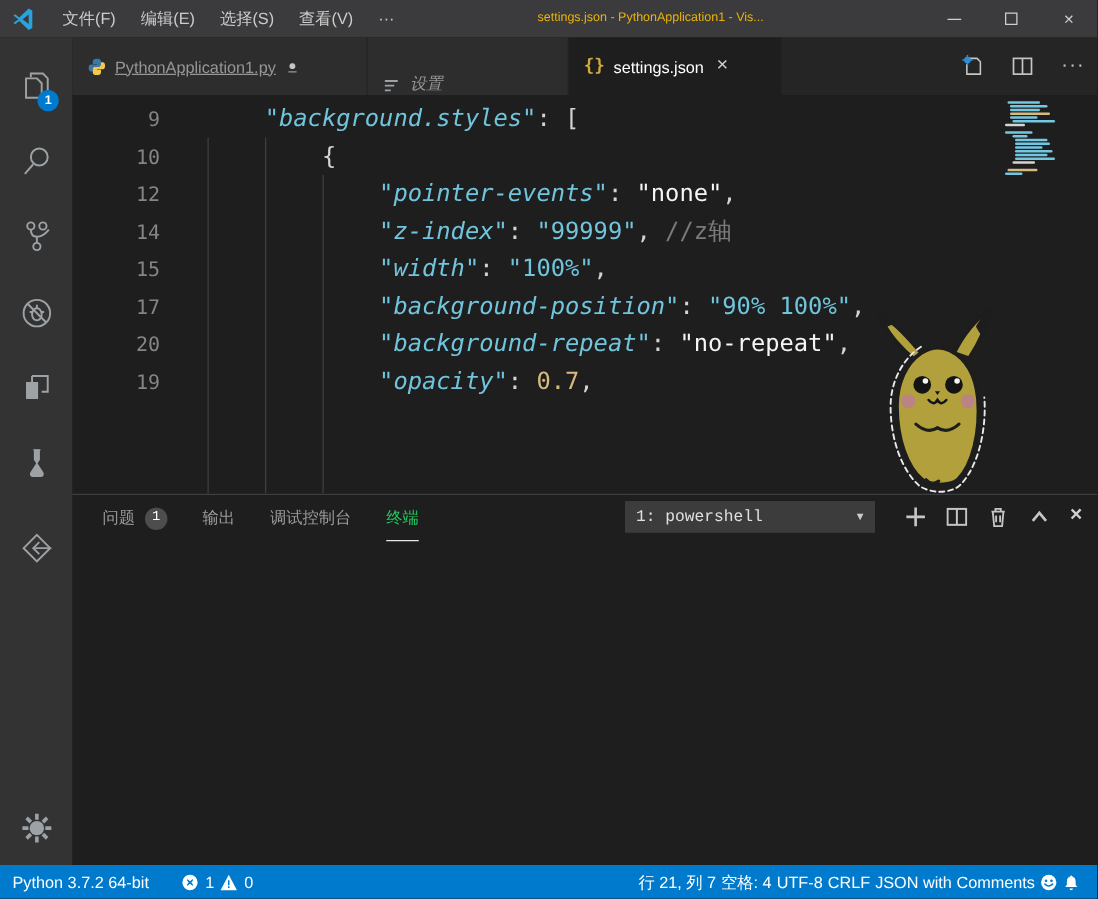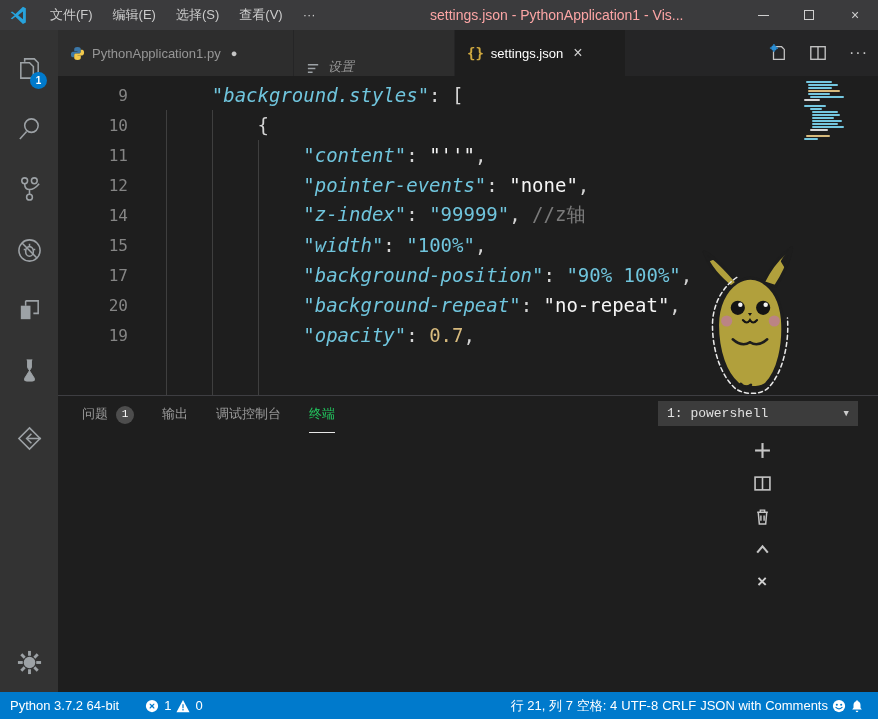--- a/index.html
+++ b/index.html
@@ -6,21 +6,21 @@
   html,body { width:878px; height:719px; overflow:hidden; background:#1e1e1e;
     font-family:"Liberation Sans", sans-serif; }
   #app { position:relative; width:878px; height:719px; background:#1e1e1e; }
 
   
   .titlebar { position:absolute; left:0; top:0; width:878px; height:30px;
     background:#3b3b3d; display:flex; align-items:center; color:#cccccc; font-size:13px; }
   .tb-logo { width:18px; height:18px; margin:0 12px 0 10px; flex:0 0 auto; }
   .menu-item { padding:0 10px; height:30px; line-height:30px; cursor:default; }
   .tb-title { position:absolute; left:430px; top:0; height:28px; line-height:30px;
-    color:#fca5a5; font-size:14px; white-space:nowrap; }
+    color:#eab308; font-size:10px; white-space:nowrap; }
   .win-controls { position:absolute; right:0; top:0; height:30px; display:flex; }
   .win-btn { width:46px; height:30px; display:flex; align-items:center; justify-content:center;
     color:#cfcfcf; font-size:14px; }
   .win-min-bar { width:11px; height:1px; background:#cfcfcf; }
   .win-max-box { width:10px; height:10px; border:1px solid #cfcfcf; }
 
   
   .activitybar { position:absolute; left:0; top:30px; width:58px; height:662px; background:#333333; }
   .act-icon { position:absolute; left:0; width:58px; height:48px; display:flex;
     align-items:center; justify-content:center; }
@@ -71,21 +71,21 @@
 
   
   .panel { position:absolute; left:58px; top:395px; width:820px; height:297px;
     background:#1e1e1e; border-top:1px solid #3e3e42; }
   .panel-header { height:37px; display:flex; align-items:center; color:#9b9b9b; font-size:13px;font-family:Liberation Mono, monospace; }
   .panel-tabs { display:flex; align-items:center; margin-left:24px; gap:28px; }
   .panel-tab { display:flex; align-items:center; gap:8px; height:37px; line-height:37px; }
   .panel-tab.active { color:#22c55e; border-bottom:1px solid #e7e7e7; }
   .panel-badge { width:18px; height:18px; border-radius:50%; background:#4d4d4d; color:#ffffff;
     font-size:11px; display:flex; align-items:center; justify-content:center; }
-  .panel-actions { position:absolute; right:12px; top:5px; display:flex; align-items:center; gap:16px;flex-direction:column; }
+  .panel-actions { position:absolute; right:12px; top:5px; display:flex; align-items:center; gap:16px; }
   .terminal-select { width:200px; height:25px; background:#3c3c3c; border:1px solid #3c3c3c;
     color:#e0e0e0; font-size:13px; display:flex; align-items:center; padding:0 8px;
     justify-content:space-between; margin-right:8px; }
   .terminal-select .caret { font-size:9px; color:#cccccc; }
   .panel-actions svg { width:17px; height:17px; }
   .panel-close { color:#d0d0d0; font-size:17px; font-weight:bold; line-height:1; }
   .panel-body { height:259px; }
 
   
   .statusbar { position:absolute; left:0; top:692px; width:878px; height:27px; background:#007acc;
@@ -184,21 +184,21 @@
           <line x1="5.5" y1="5.5" x2="9" y2="9"></line>
             <line x1="19" y1="19" x2="22.5" y2="22.5"></line>
           <line x1="22.5" y1="5.5" x2="19" y2="9"></line>
             <line x1="9" y1="19" x2="5.5" y2="22.5"></line>
         </g>
       </svg>
     </div>
   </div>
 
   <div class="tabbar">
-    <div class="tab" style="width:235px;">
+    <div class="tab" style="width:235px;text-decoration:underline;">
       <span class="tab-icon">
         <svg width="15" height="15" viewBox="0 0 32 32">
           <path fill="#3b77a8" d="M16 2c-6 0-7 3-7 5v4h7v1H6c-3 0-4 3-4 6s1 6 4 6h3v-4c0-2 2-4 4-4h7c2 0 3-2 3-4V7c0-2-1-5-7-5z"></path>
           <path fill="#f2c94c" d="M16 30c6 0 7-3 7-5v-4h-7v-1h10c3 0 4-3 4-6s-1-6-4-6h-3v4c0 2-2 4-4 4h-7c-2 0-3 2-3 4v5c0 2 1 5 7 5z"></path>
         </svg>
       </span>
       <span class="tab-label">PythonApplication1.py</span>
       <span class="dot">●</span>
     </div>
     <div class="tab preview" style="width:160px;align-items:flex-end;">
@@ -235,21 +235,20 @@
     </div>
   </div>
 
   <div class="editor">
     <div class="indent-guide ig1"></div>
     <div class="indent-guide ig2"></div>
     <div class="indent-guide ig3"></div>
     <div class="code-lines">
         <div class="code-line"><span class="ln">9</span><span class="code"><span class="tok-plain">    </span><span class="tok-key">"background.styles"</span><span class="tok-plain">: </span><span class="tok-plain">[</span></span></div>
         <div class="code-line"><span class="ln">10</span><span class="code"><span class="tok-plain">        {</span></span></div>
-        <div class="code-line"><span class="ln">11</span><span class="code"><span class="tok-plain">            </span><span class="tok-key">"content"</span><span class="tok-plain">: </span><span class="tok-str">"''"</span><span class="tok-plain">,</span></span></div>
         <div class="code-line"><span class="ln">12</span><span class="code"><span class="tok-plain">            </span><span class="tok-key">"pointer-events"</span><span class="tok-plain">: </span><span class="tok-str">"none"</span><span class="tok-plain">,</span></span></div>
         <div class="code-line"><span class="ln">14</span><span class="code"><span class="tok-plain">            </span><span class="tok-key">"z-index"</span><span class="tok-plain">: </span><span class="tok-numstr">"99999"</span><span class="tok-plain">, </span><span class="tok-comment">//z轴</span></span></div>
         <div class="code-line"><span class="ln">15</span><span class="code"><span class="tok-plain">            </span><span class="tok-key">"width"</span><span class="tok-plain">: </span><span class="tok-numstr">"100%"</span><span class="tok-plain">,</span></span></div>
         <div class="code-line"><span class="ln">17</span><span class="code"><span class="tok-plain">            </span><span class="tok-key">"background-position"</span><span class="tok-plain">: </span><span class="tok-numstr">"90% 100%"</span><span class="tok-plain">,</span></span></div>
         <div class="code-line"><span class="ln">20</span><span class="code"><span class="tok-plain">            </span><span class="tok-key">"background-repeat"</span><span class="tok-plain">: </span><span class="tok-str">"no-repeat"</span><span class="tok-plain">,</span></span></div>
         <div class="code-line"><span class="ln">19</span><span class="code"><span class="tok-plain">            </span><span class="tok-key">"opacity"</span><span class="tok-plain">: </span><span class="tok-num">0.7</span><span class="tok-plain">,</span></span></div>
       </div>
     <div class="minimap">
         <div class="mm-row" style="margin-left: 6px; width: 26px; background: rgb(116, 199, 224);"></div>
         <div class="mm-row" style="margin-left: 8px; width: 30px; background: rgb(116, 199, 224);"></div>

